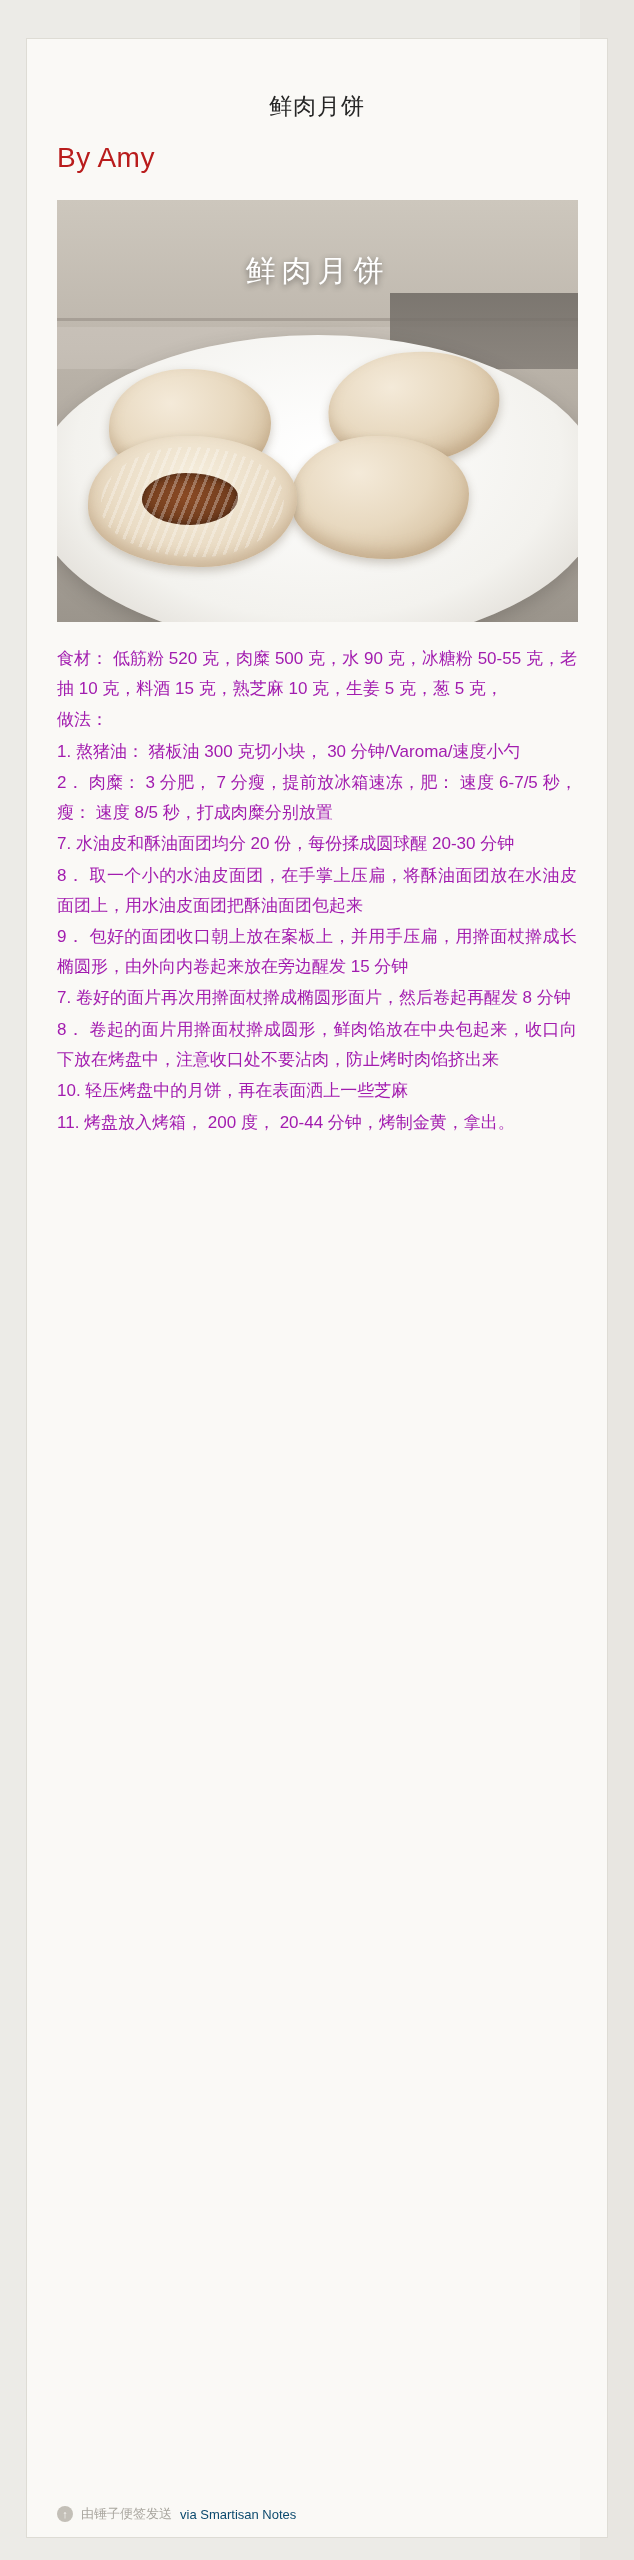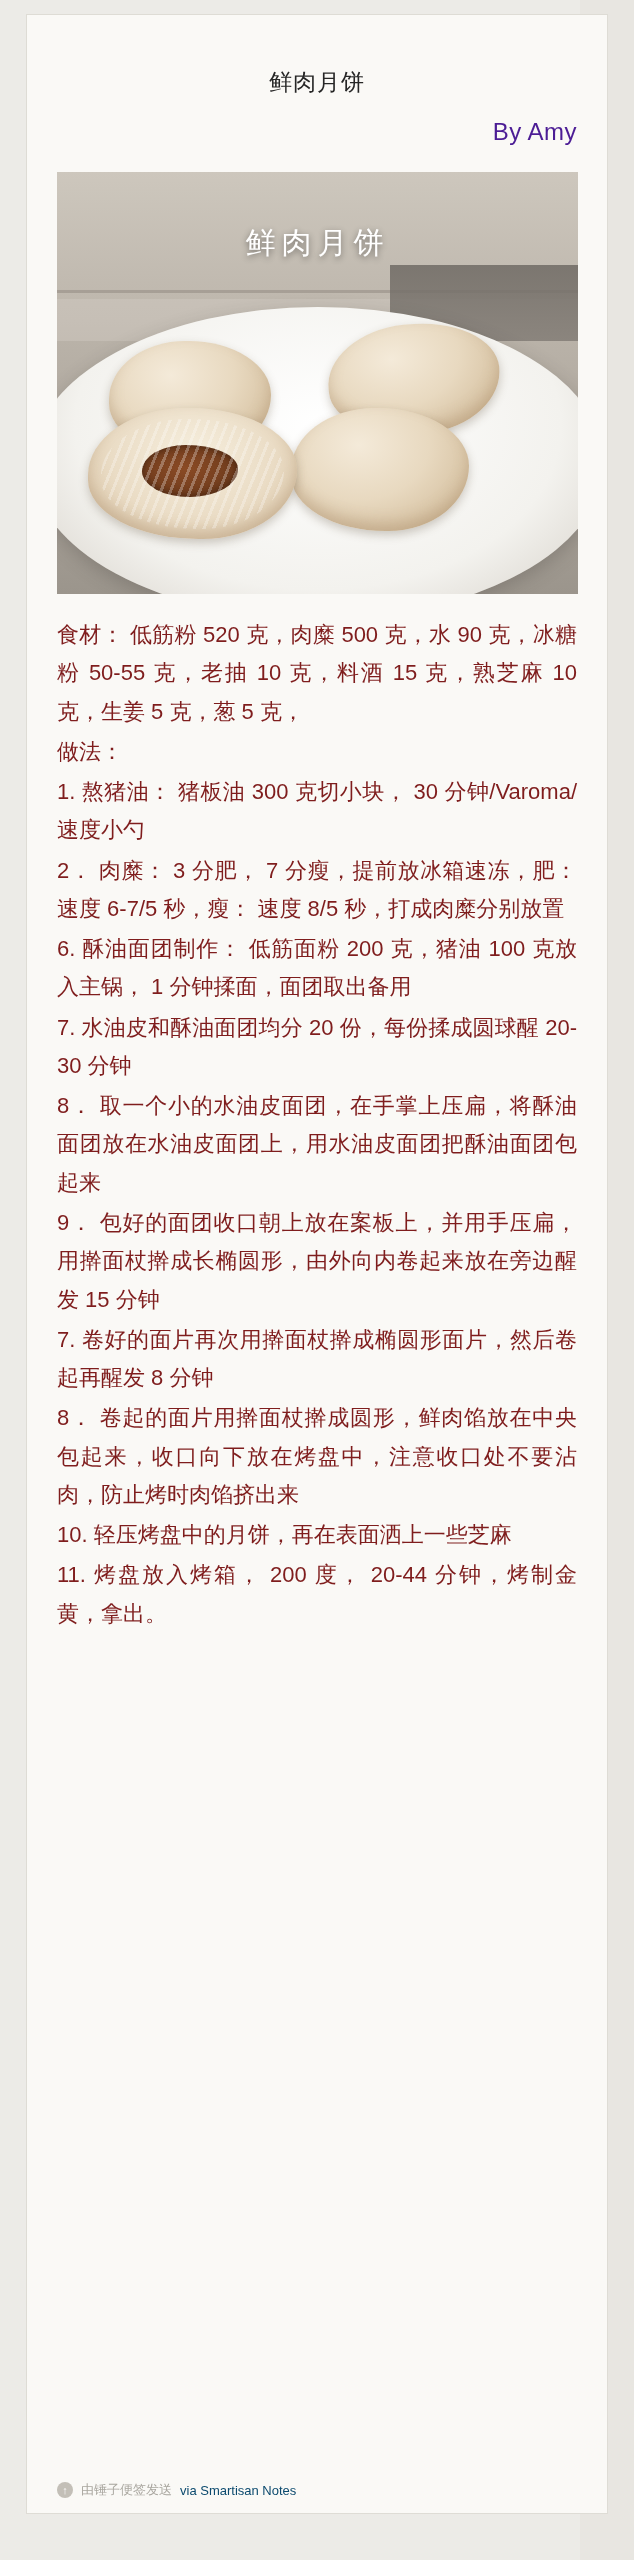--- a/index.html
+++ b/index.html
@@ -10,44 +10,44 @@
   body {
     width: 634px;
     font-family: "Liberation Sans", sans-serif;
     -webkit-font-smoothing: antialiased;
   }
   .page {
     width: 580px;
     min-height: 2560px;
     background: #ecebe7;
     box-sizing: border-box;
-    padding: 14px 26px 0 26px;
+    padding: 38px 26px 0 26px;
     position: relative;
   }
   .sheet {
     background: #faf9f6;
     border: 1px solid #dedcd5;
     box-sizing: border-box;
     width: 582px;
     min-height: 2500px;
     padding: 36px 30px 10px 30px;
     position: relative;
   }
   .title {
     text-align: center;
     font-size: 23px;
     color: #262626;
     letter-spacing: 1px;
     margin: 16px 0 0 0;
     font-weight: normal;
   }
   .byline {
-    text-align: right;
-    font-size: 24px;
-    color: #4c1d95;
+    text-align: left;
+    font-size: 28px;
+    color: #b91c1c;
     margin: 20px 0 26px 0;
     font-weight: normal;
     letter-spacing: .5px;
   }
   
   .photo {
     position: relative;
     width: 521px;
     height: 422px;
     margin: 0 auto 22px auto;
@@ -110,23 +110,23 @@
     left:0; right:0; top: 12%;
     text-align:center;
     color:#ffffff;
     font-size:30px;
     letter-spacing:6px;
     text-shadow: 0 2px 6px rgba(0,0,0,.45);
     font-family: "Liberation Serif", serif;
   }
   
   .content {
-    font-size: 22px;
+    font-size: 17px;
     line-height: 1.74;
-    color: #7f1d1d;
+    color: #a21caf;
     text-align: justify;
     text-justify: inter-ideograph;
   }
   .content p {
     margin: 0 0 2px 0;
   }
   
   .footer {
     position: absolute;
     left: 0; right: 0;
@@ -175,21 +175,20 @@
         <div class="flake"></div>
       </div>
       <div class="overlay-title">鲜肉月饼</div>
     </div>
 
     <div class="content">
       <p>食材： 低筋粉 520 克，肉糜 500 克，水 90 克，冰糖粉 50-55 克，老抽 10 克，料酒 15 克，熟芝麻 10 克，生姜 5 克，葱 5 克，</p>
       <p>做法：</p>
       <p>1. 熬猪油： 猪板油 300 克切小块， 30 分钟/Varoma/速度小勺</p>
       <p>2． 肉糜： 3 分肥， 7 分瘦，提前放冰箱速冻，肥： 速度 6-7/5 秒，瘦： 速度 8/5 秒，打成肉糜分别放置</p>
-      <p>6. 酥油面团制作： 低筋面粉 200 克，猪油 100 克放入主锅， 1 分钟揉面，面团取出备用</p>
       <p>7. 水油皮和酥油面团均分 20 份，每份揉成圆球醒 20-30 分钟</p>
       <p>8． 取一个小的水油皮面团，在手掌上压扁，将酥油面团放在水油皮面团上，用水油皮面团把酥油面团包起来</p>
       <p>9． 包好的面团收口朝上放在案板上，并用手压扁，用擀面杖擀成长椭圆形，由外向内卷起来放在旁边醒发 15 分钟</p>
       <p>7. 卷好的面片再次用擀面杖擀成椭圆形面片，然后卷起再醒发 8 分钟</p>
       <p>8． 卷起的面片用擀面杖擀成圆形，鲜肉馅放在中央包起来，收口向下放在烤盘中，注意收口处不要沾肉，防止烤时肉馅挤出来</p>
       <p>10. 轻压烤盘中的月饼，再在表面洒上一些芝麻</p>
       <p>11. 烤盘放入烤箱， 200 度， 20-44 分钟，烤制金黄，拿出。</p>
     </div>
 
     <div class="footer">

